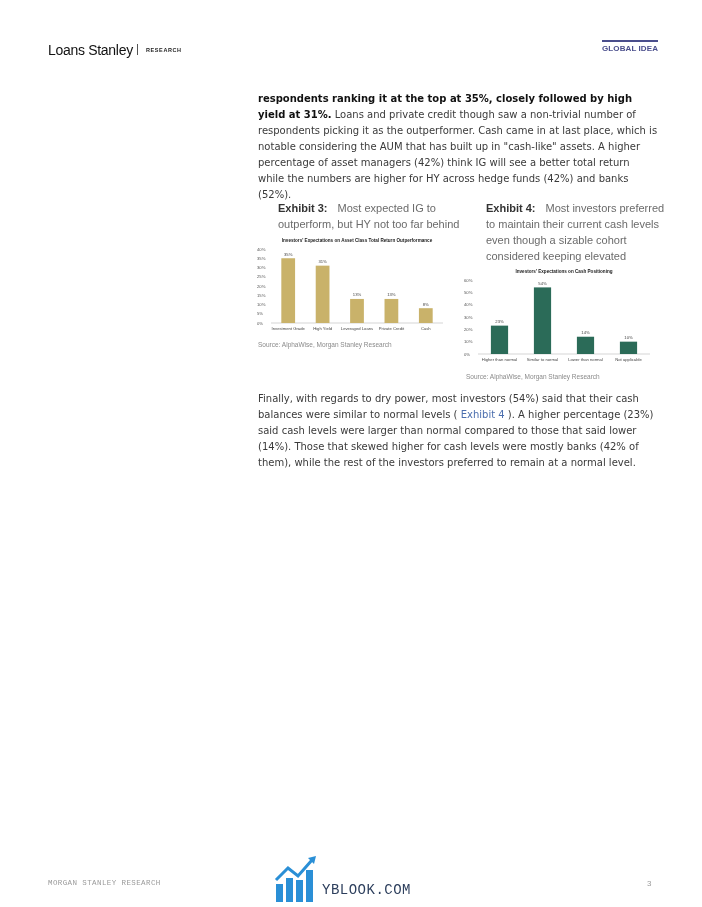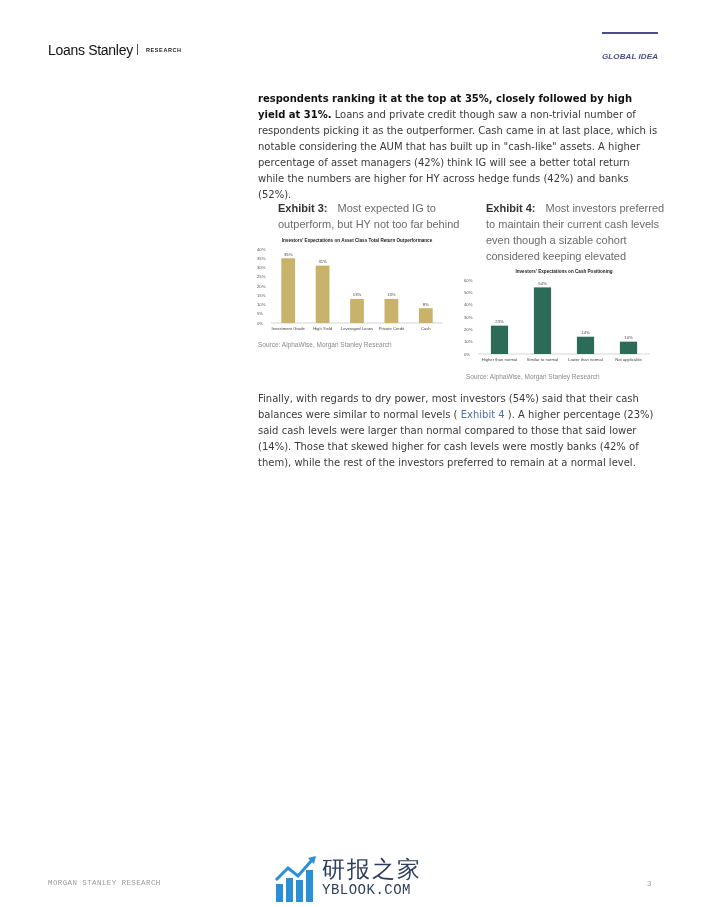--- a/index.html
+++ b/index.html
@@ -1,21 +1,21 @@
 <!DOCTYPE html>
 <html><head>
 <meta charset="utf-8">
 <style>
   html, body { margin: 0; padding: 0; background: #ffffff; }
   body { width: 702px; height: 907px; position: relative; overflow: hidden; font-family: "DejaVu Sans", sans-serif; color: #333; }
   .header { position: absolute; left: 0; top: 0; width: 702px; height: 70px; }
   .brand { position: absolute; left: 48px; top: 42px; font-family: "Liberation Sans", sans-serif; font-size: 14px; color: #111; letter-spacing: -0.3px; }
   .brand-sep { position: absolute; left: 137px; top: 44px; width: 1px; height: 11px; background: #555; }
   .brand-research { position: absolute; left: 146px; top: 47px; font-family: "Liberation Sans", sans-serif; font-size: 5.5px; font-weight: bold; letter-spacing: 0.6px; color: #222; }
-  .global-idea { position: absolute; left: 602px; top: 32px; font-family: "Liberation Sans", sans-serif; font-size: 8px; font-weight: bold; color: #4a4e8c; border-top: 2px solid #4a4e8c; padding-top: 18px; letter-spacing: 0.1px; font-style: italic; }
+  .global-idea { position: absolute; left: 602px; top: 40px; font-family: "Liberation Sans", sans-serif; font-size: 8px; font-weight: bold; color: #4a4e8c; border-top: 2px solid #4a4e8c; padding-top: 2px; letter-spacing: 0.1px; }
 
   .para { position: absolute; left: 258px; width: 400px; font-family: "DejaVu Sans", sans-serif; font-size: 10px; line-height: 16px; color: #3a3a3a; }
   .para b { color: #111; }
   .para1 { top: 91px; }
   .para2 { top: 391px; }
   .link { color: #4b6eae; }
 
   .exhibit { position: absolute; font-family: "Liberation Sans", sans-serif; font-size: 11px; line-height: 16px; color: #6b6b6b; margin-left: 20px; }
   .exhibit .ex-label { font-weight: bold; color: #333; margin-right: 10px; }
   .ex3 { left: 258px; top: 200px; width: 190px; }
@@ -121,15 +121,14 @@
 
 <div class="watermark">
   <svg width="44" height="46">
     <rect x="2" y="28" width="7" height="18" fill="#2a8fd6"></rect>
     <rect x="12" y="22" width="7" height="24" fill="#2a8fd6"></rect>
     <rect x="22" y="24" width="7" height="22" fill="#2a8fd6"></rect>
     <rect x="32" y="14" width="7" height="32" fill="#2a8fd6"></rect>
     <polyline points="2,24 14,12 24,20 38,4" fill="none" stroke="#2a8fd6" stroke-width="3"></polyline>
     <polygon points="34,2 42,0 40,8" fill="#2a8fd6"></polygon>
   </svg>
-  <span class="wm-cn">研报之家</span>
   <span class="wm-en">YBLOOK.COM</span>
 </div>
 
 </body></html>

